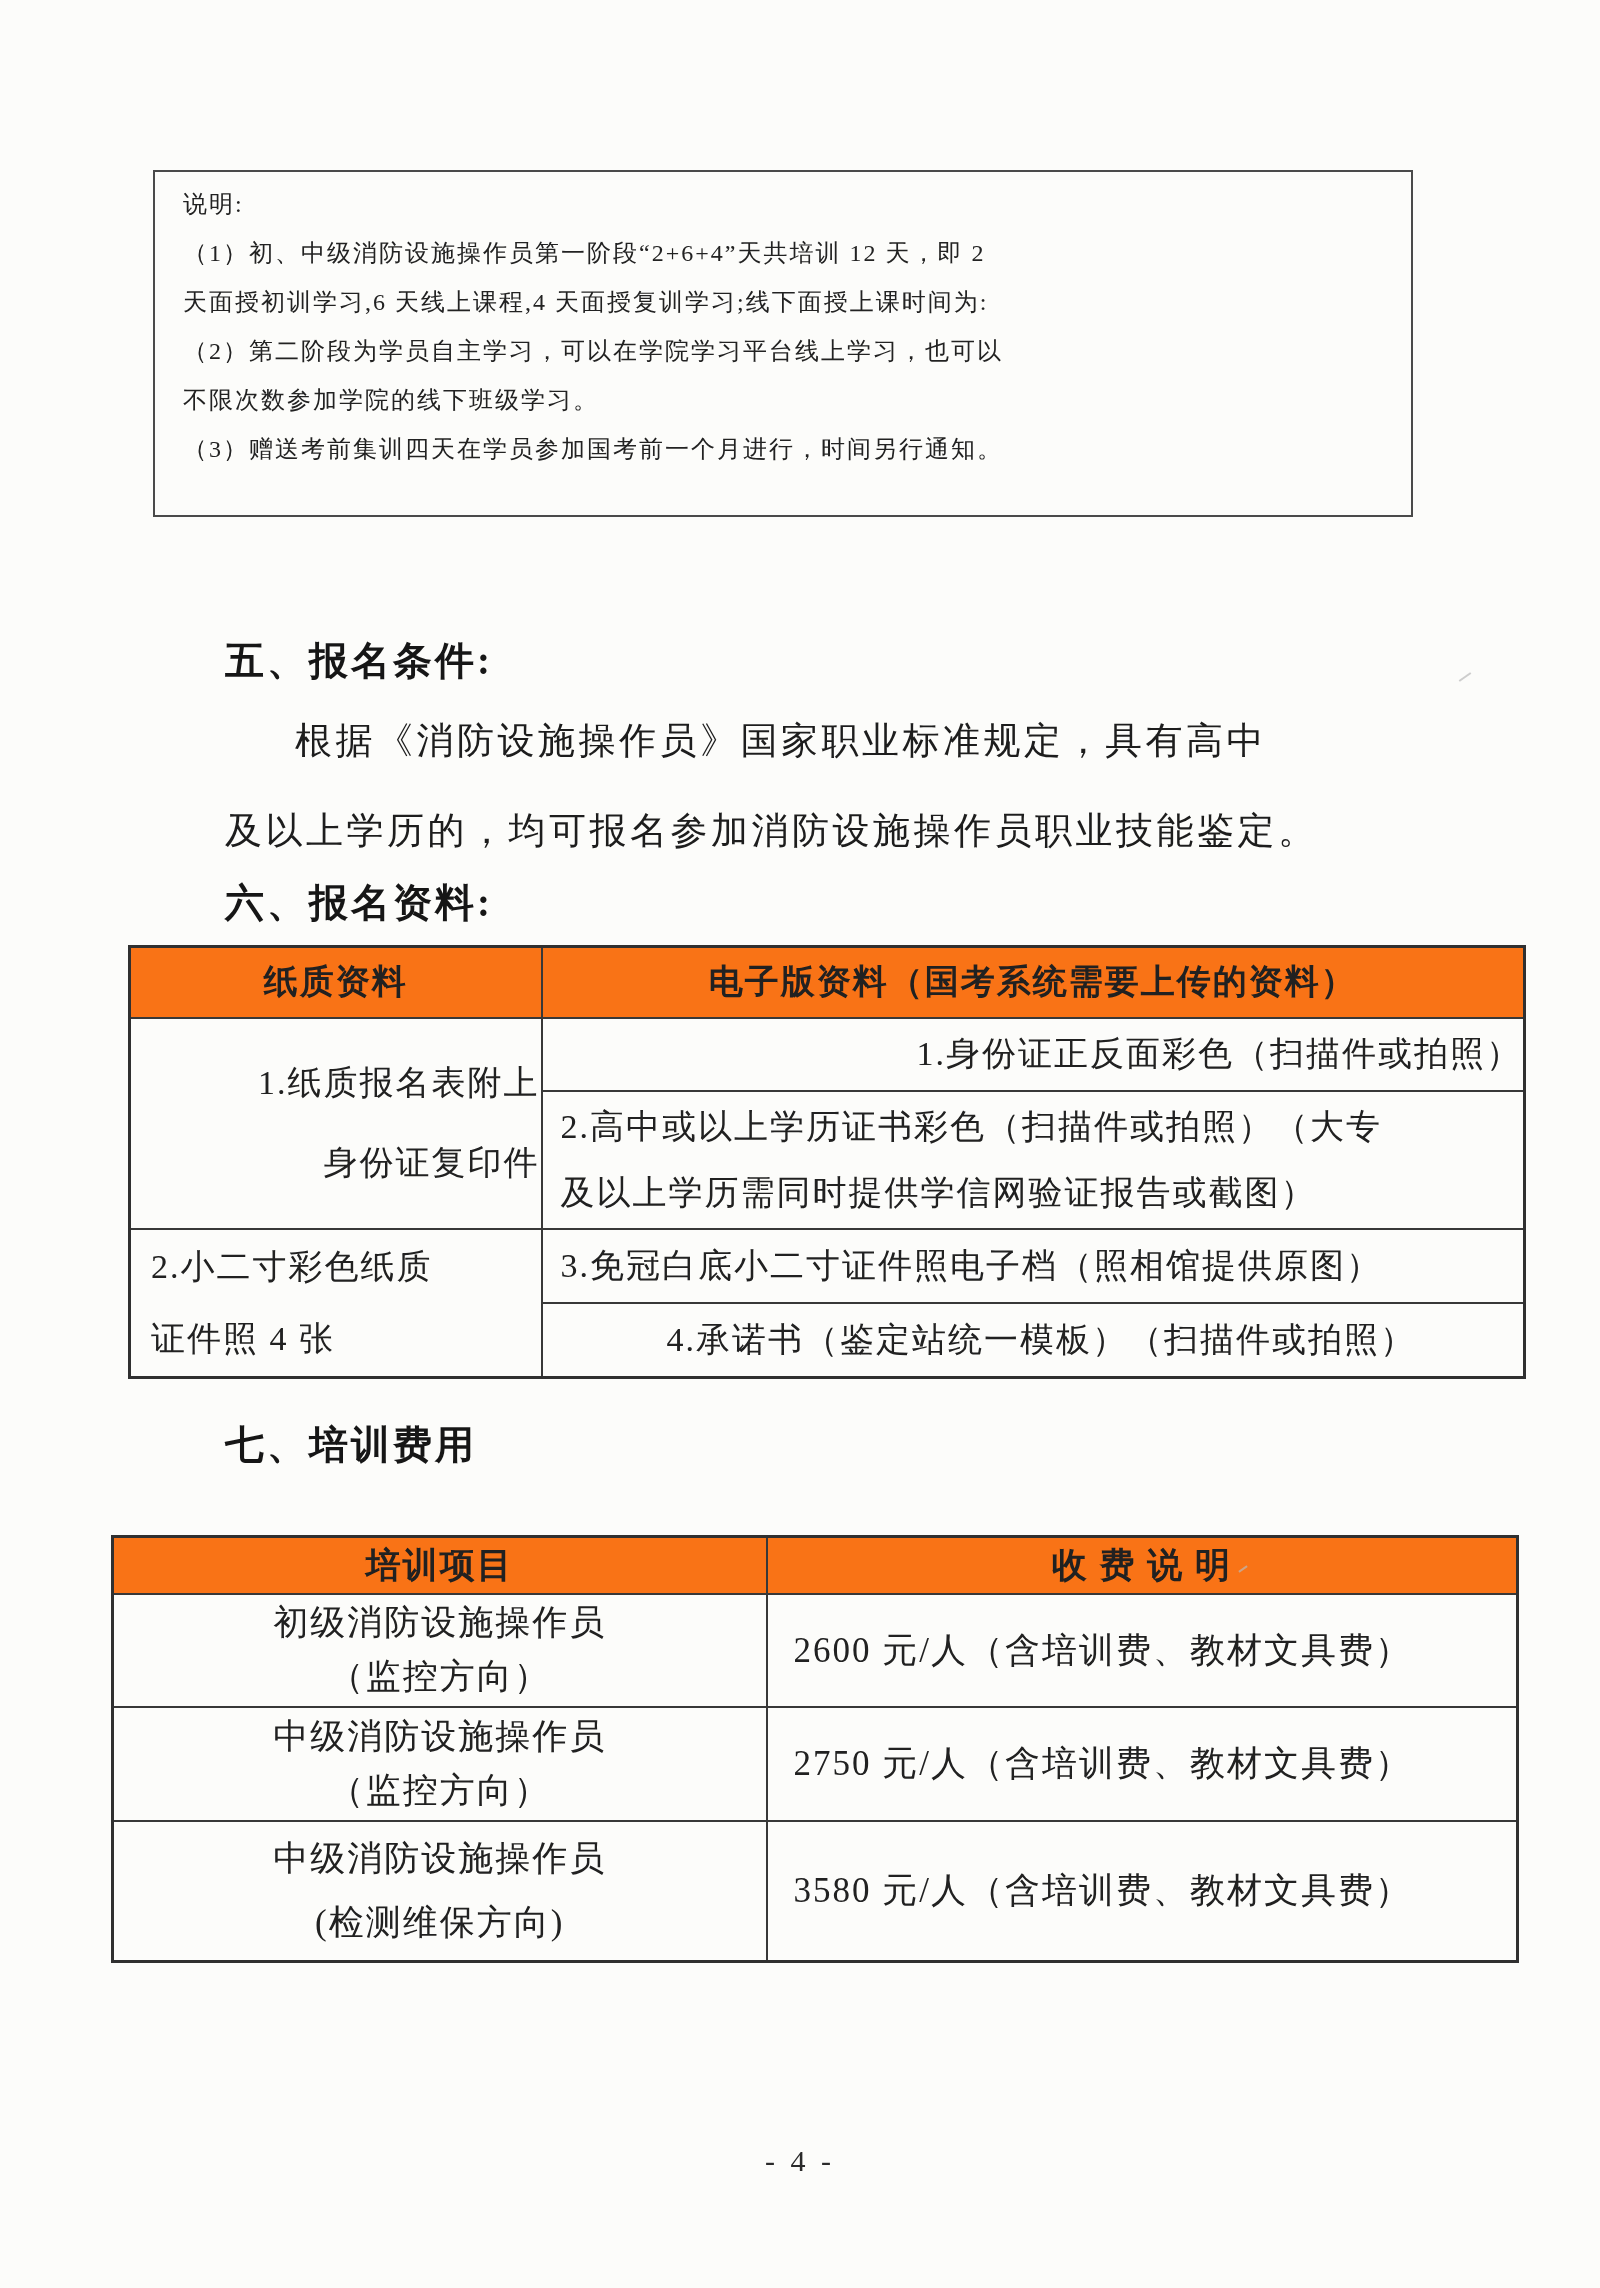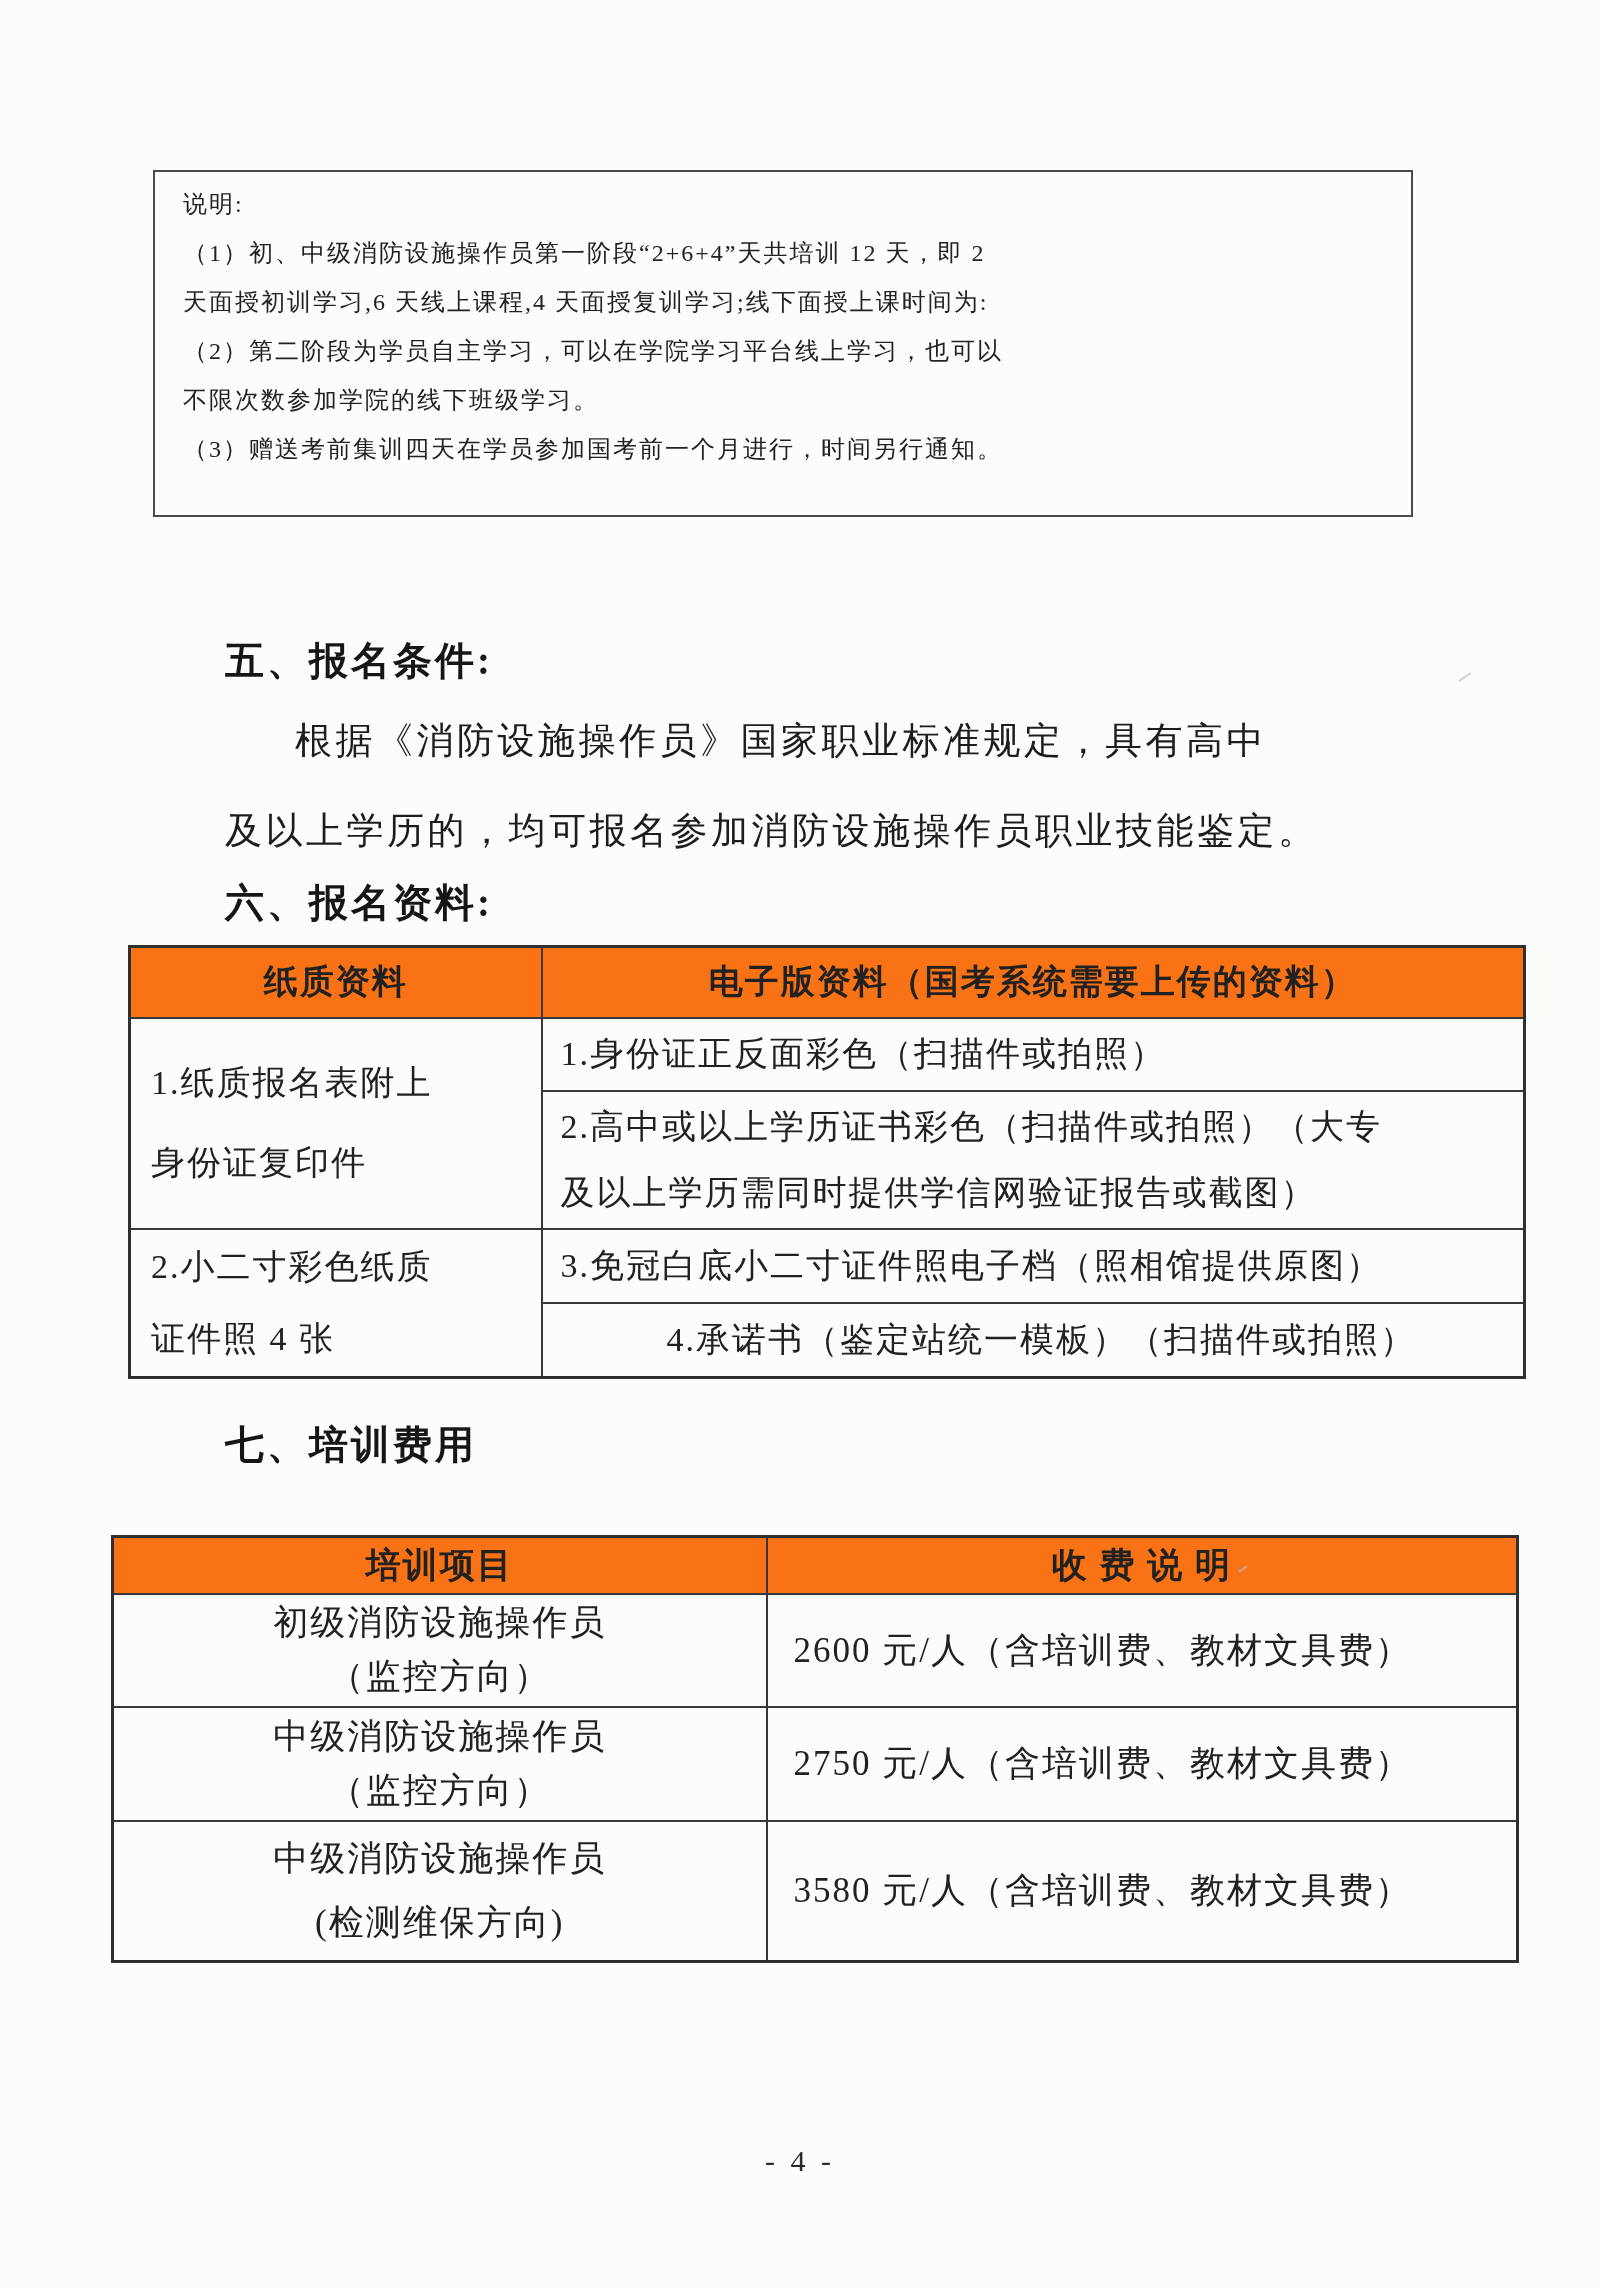--- a/index.html
+++ b/index.html
@@ -92,21 +92,21 @@
   <table class="materials-table">
     <colgroup>
         <col style="width:412px">
         <col style="width:983px">
       </colgroup>
     <tbody>
         <tr style="height:71px;">
       <td class="th-cell">纸质资料</td>
       <td class="th-cell">电子版资料（国考系统需要上传的资料）</td>
     </tr>
-    <tr style="height:73px;">
+    <tr style="height:73px;text-align:right;">
       <td class="paper-cell" rowspan="2">
         <div class="cl">1.纸质报名表附上</div>
         <div class="cl">身份证复印件</div>
       </td>
       <td class="digital-cell">1.身份证正反面彩色（扫描件或拍照）</td>
     </tr>
     <tr style="height:138px;">
       <td class="digital-cell">
         <div class="cl">2.高中或以上学历证书彩色（扫描件或拍照）（大专</div>
         <div class="cl">及以上学历需同时提供学信网验证报告或截图）</div>

